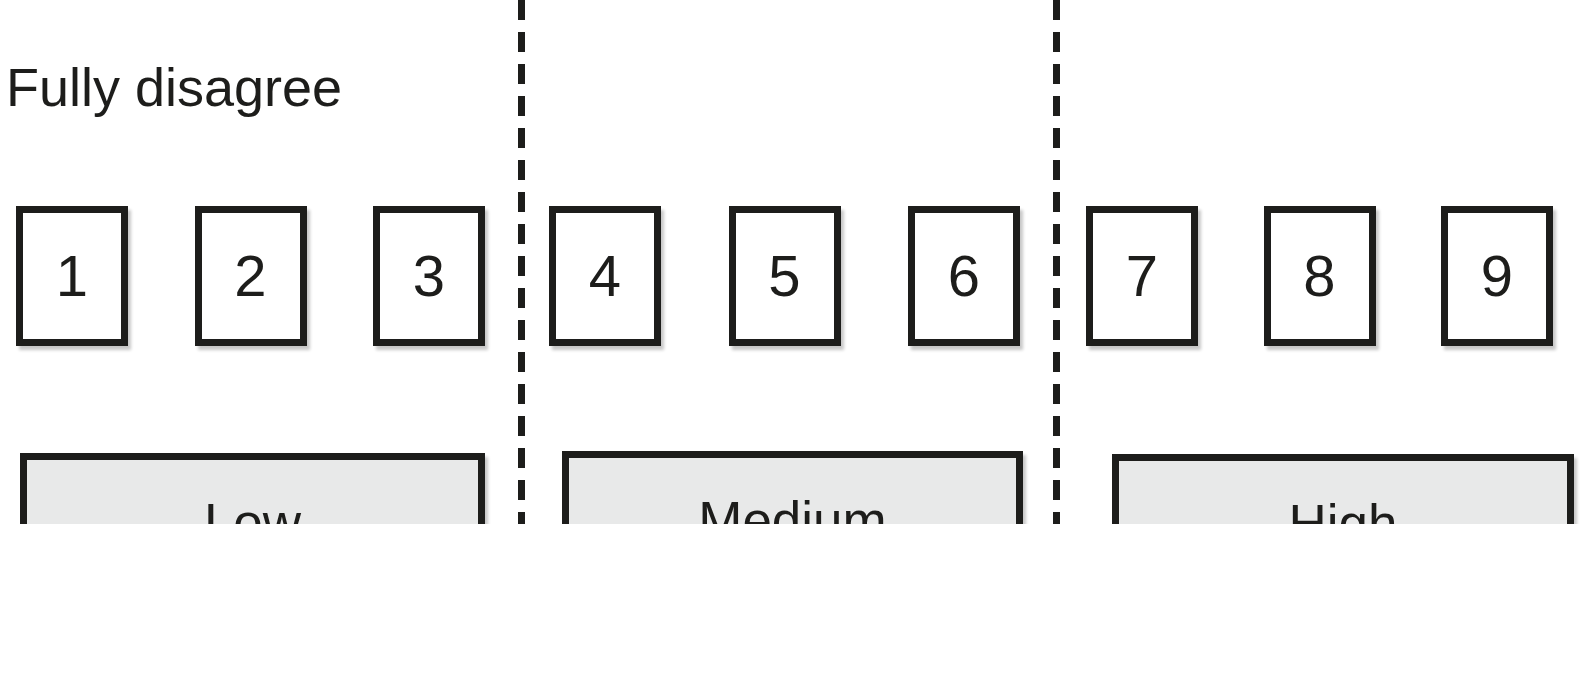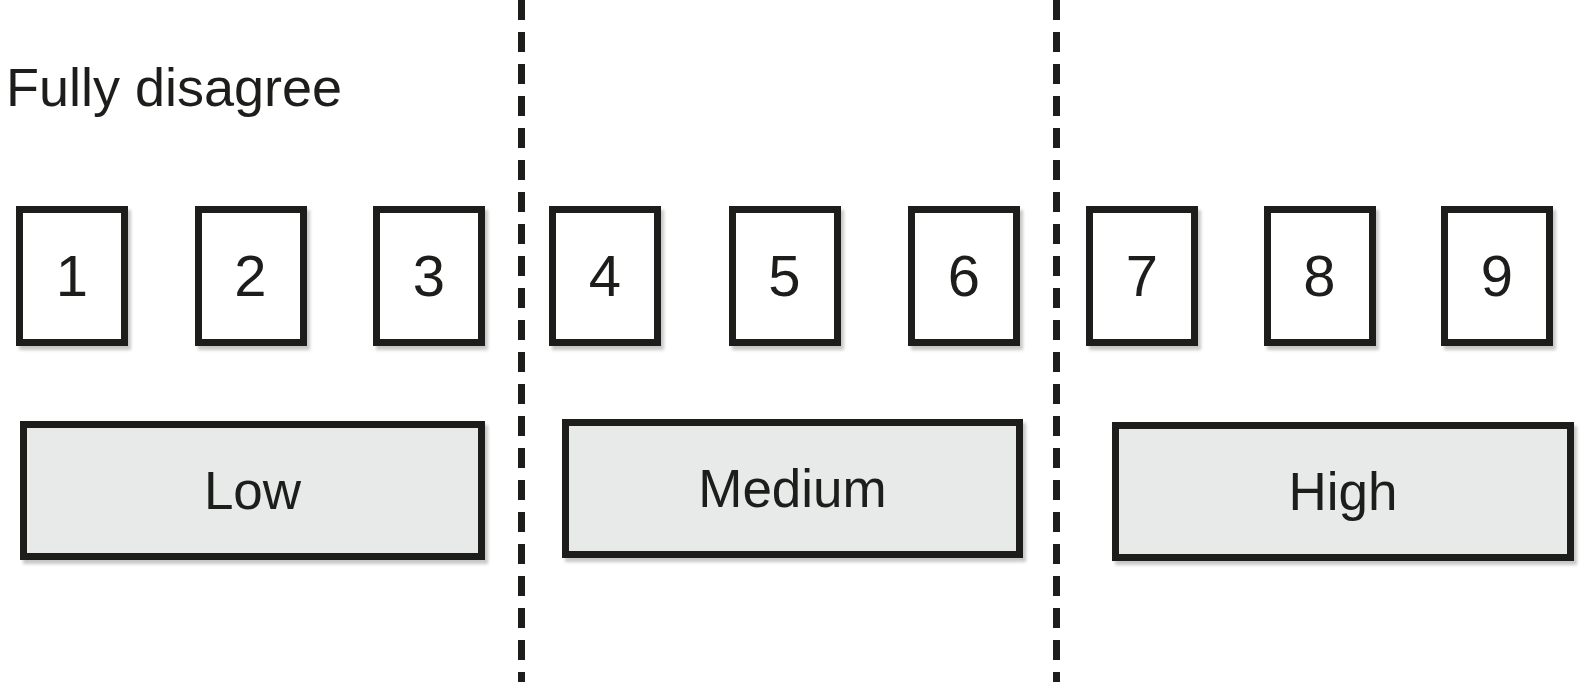--- a/index.html
+++ b/index.html
@@ -3,21 +3,21 @@
 <meta charset="utf-8">
 <style>
   html, body {
     margin: 0;
     padding: 0;
     background: #ffffff;
   }
   .canvas {
     position: relative;
     width: 1591px;
-    height: 684px;
+    height: 524px;
     background: #ffffff;
     font-family: "Liberation Sans", sans-serif;
     color: #1d1d1b;
     overflow: hidden;
   }
 
   
   .anchor-label {
     position: absolute;
     font-size: 54px;
@@ -77,20 +77,21 @@
   .band {
     position: absolute;
     box-sizing: border-box;
     height: 139px;
     background: #e8e9e9;
     border: 7px solid #1d1d1b;
     box-shadow: 3px 4px 3px rgba(0,0,0,0.22);
     display: flex;
     align-items: center;
     justify-content: center;
+    margin-top: 32px;
   }
   .band span {
     font-size: 53px;
     line-height: 1;
     color: #1d1d1b;
   }
   .band-low    { left: 20px;   top: 421px; width: 465px; }
   .band-medium { left: 562px;  top: 419px; width: 461px; }
   .band-high   { left: 1112px; top: 422px; width: 462px; }
 </style>

